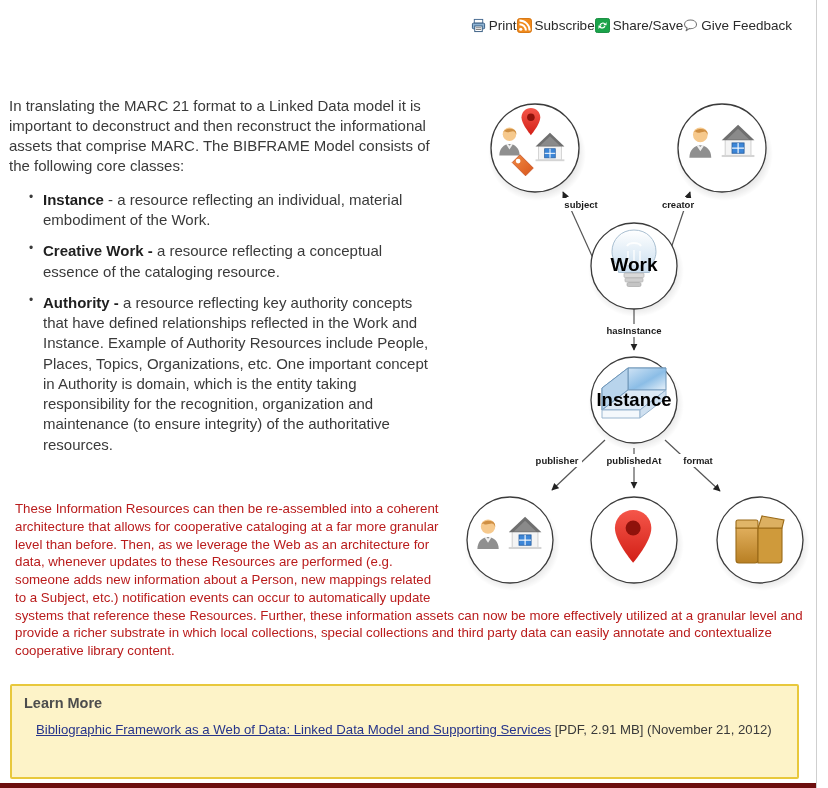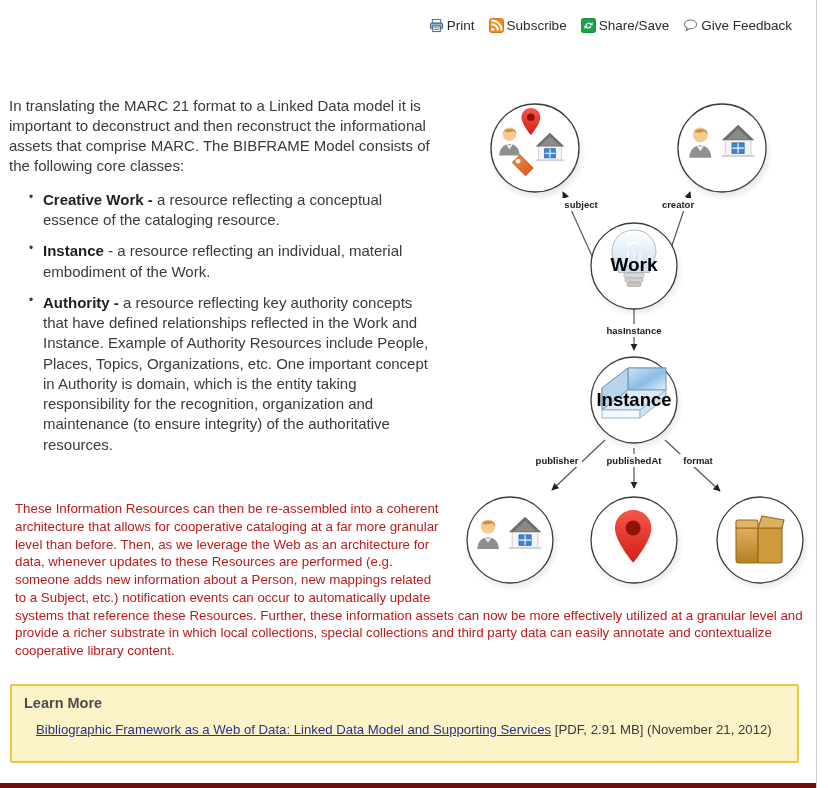--- a/index.html
+++ b/index.html
@@ -28,21 +28,20 @@
     width: 10px; height: 788px;
     background: #ffffff;
   }
 
   
   .toolbar {
     position: absolute;
     right: 24px; top: 18px;
     display: flex;
     align-items: center;
-    gap: 14px;
     font-size: 13.5px;
     color: #333;
   }
   .tool {
     display: flex;
     align-items: center;
     gap: 3px;
     cursor: pointer;
     white-space: nowrap;
     line-height: 1;
@@ -99,21 +98,21 @@
     font-size: 13.3px;
     line-height: 1.335;
     color: #b91c1c;
     margin: 0;
   }
 
   
   .learnmore {
     position: absolute;
     left: 10px; top: 684px;
-    width: 789px; height: 79px;
+    width: 789px; height: 95px;
     background: #fdf3c8;
     border: 2px solid #e8c83c;
     border-radius: 2px;
     padding: 9px 12px;
   }
   .learnmore h2 {
     margin: 0 0 11px 0;
     font-size: 14.5px;
     font-weight: bold;
     color: #4d4d4d;
@@ -195,24 +194,24 @@
       <span class="lbl">Give Feedback</span>
     </div>
   </div>
 
 
   <div class="textcol">
     <p>In translating the MARC 21 format to a Linked Data model it is important to deconstruct and then reconstruct the informational assets that comprise MARC. The BIBFRAME Model consists of the following core classes:</p>
 
     <ul class="core-list">
       <li>
-        <b>Creative Work -</b><span> a resource reflecting a conceptual essence of the cataloging resource.</span>
+        <b>Instance</b><span> - a resource reflecting an individual, material embodiment of the Work.</span>
       </li>
       <li>
-        <b>Instance</b><span> - a resource reflecting an individual, material embodiment of the Work.</span>
+        <b>Creative Work -</b><span> a resource reflecting a conceptual essence of the cataloging resource.</span>
       </li>
       <li>
         <b>Authority -</b><span> a resource reflecting key authority concepts that have defined relationships reflected in the Work and Instance. Example of Authority Resources include People, Places, Topics, Organizations, etc. One important concept in Authority is domain, which is the entity taking responsibility for the recognition, organization and maintenance (to ensure integrity) of the authoritative resources.</span>
       </li>
     </ul>
   </div>
 
   <p class="fullwidth-para">
     <span style="float:right;width:362px;height:100px;"></span>
     <span>These Information Resources can then be re-assembled into a coherent architecture that allows for cooperative cataloging at a far more granular level than before. Then, as we leverage the Web as an architecture for data, whenever updates to these Resources are performed (e.g. someone adds new information about a Person, new mappings related to a Subject, etc.) notification events can occur to automatically update systems that reference these Resources. Further, these information assets can now be more effectively utilized at a granular level and provide a richer substrate in which local collections, special collections and third party data can easily annotate and contextualize cooperative library content.</span>

